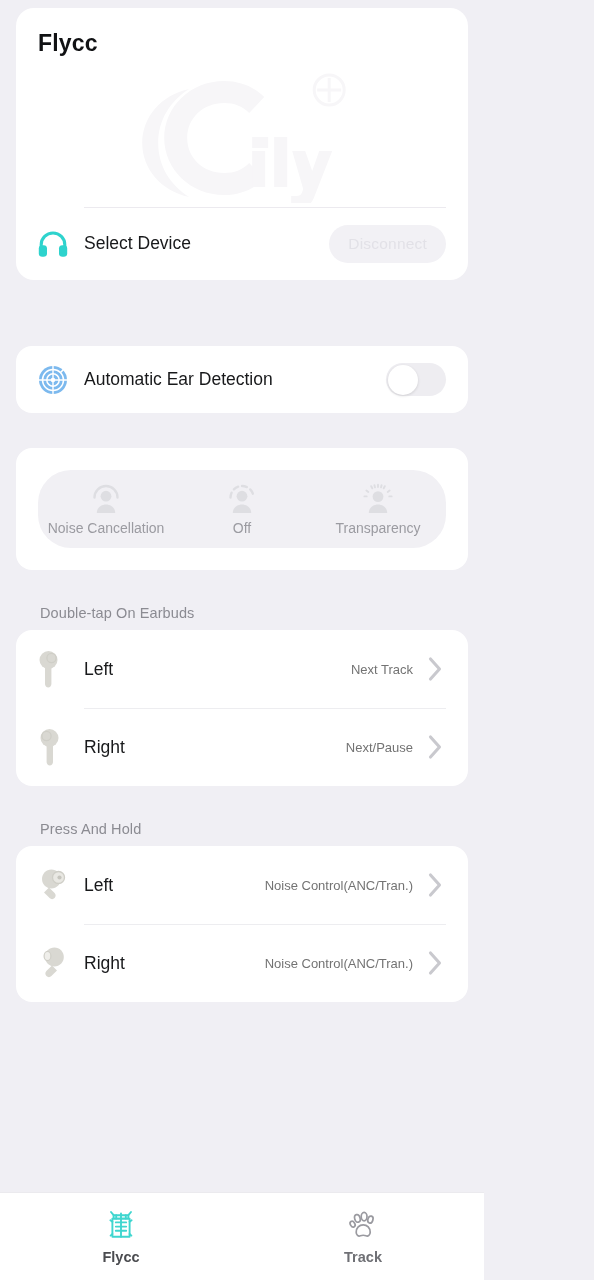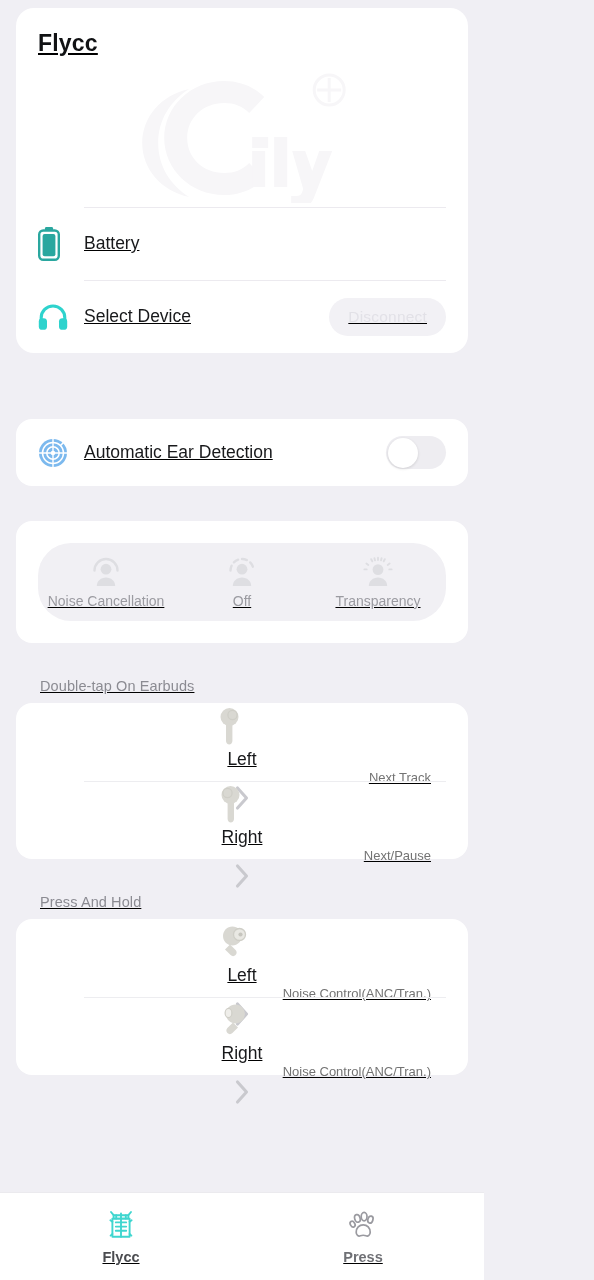--- a/index.html
+++ b/index.html
@@ -3,21 +3,21 @@
 <meta charset="utf-8">
 <style>
   * { margin:0; padding:0; box-sizing:border-box; }
   html, body {
     width:594px; height:1280px;
     background:#f0eff4;
     font-family:"Liberation Sans", sans-serif;
     -webkit-font-smoothing:antialiased;
     overflow:hidden;
   }
-  .screen { position:relative; width:484px; height:1280px; display:flex; flex-direction:column;text-decoration:underline; }
+  .screen { position:relative; width:484px; height:1280px; display:flex; flex-direction:column; }
   .scroll { flex:1 1 auto; overflow:hidden; }
 
   .card {
     background:#ffffff;
     border-radius:16px;
     margin:0 16px;
     position:relative;
   }
 
   
@@ -88,21 +88,21 @@
     flex:1 1 0; text-align:center;
     display:flex; flex-direction:column; align-items:center; justify-content:center;
     gap:4px; height:100%;
   }
   .seg-label { font-size:14px; color:#9b9ba1; }
 
   
   .list-card { border-radius:16px; }
   .lrow {
     display:flex; align-items:center; height:78px;
-    margin:0 22px; position:relative;flex-direction:column;
+    margin:0 22px; position:relative;
   }
   .lrow.bordered::before {
     content:""; position:absolute; left:46px; right:0; top:0;
     height:1px; background:#ededf0;
   }
   .lrow-ico { width:46px; flex:0 0 46px; display:flex; align-items:center; }
   .lrow-label { font-size:17.5px; color:#18191b; }
   .lrow-val { font-size:13px; color:#737373; margin-left:auto; margin-right:15px; }
   .chev { flex:0 0 18px; display:flex; align-items:center; }
 
@@ -139,30 +139,20 @@
             <path d="M145 74h13v50h-13z"></path>
             <path d="M163 88h13l7 20 7-20h13l-18 46c-3 8-8 11-16 11h-7v-12h5c3 0 5-1 6-4l1-3-11-38z"></path>
           </g>
           <g fill="none" stroke="#f7f6f8" stroke-width="3">
             <circle cx="200" cy="27" r="15"></circle>
             <path d="M200 15v24M188 27h24"></path>
           </g>
         </svg>
       </div>
 
-      <div class="row bordered">
-        <span class="row-ico">
-          <svg width="22" height="34" viewBox="0 0 22 34">
-            <rect x="7" y="0" width="8" height="3.5" rx="1.2" fill="#2aa79f"></rect>
-            <rect x="1.2" y="3.5" width="19.6" height="29.3" rx="4" fill="none" stroke="#2aa79f" stroke-width="2.4"></rect>
-            <rect x="4.6" y="7" width="12.8" height="22.3" rx="2" fill="#2aa79f"></rect>
-          </svg>
-        </span>
-        <span class="row-label">Battery</span>
-      </div>
 
       <div class="row bordered">
         <span class="row-ico">
           <svg width="30" height="28" viewBox="0 0 30 28">
             <path d="M3.2 19.5v-4.8C3.2 8.2 8.5 3 15 3s11.8 5.2 11.8 11.7v4.8" fill="none" stroke="#2ed3cd" stroke-width="3.1" stroke-linecap="round"></path>
             <rect x="0.8" y="15.2" width="8.2" height="11.6" rx="3.4" fill="#2ed3cd"></rect>
             <rect x="21" y="15.2" width="8.2" height="11.6" rx="3.4" fill="#2ed3cd"></rect>
           </svg>
         </span>
         <span class="row-label">Select Device</span>
@@ -336,16 +326,16 @@
     <div class="tab">
       <svg width="34" height="34" viewBox="0 0 34 34">
         <g fill="none" stroke="#9a9aa0" stroke-width="1.7">
           <ellipse cx="11.4" cy="10.4" rx="2.7" ry="3.9" transform="rotate(-16 11.4 10.4)"></ellipse>
           <ellipse cx="18.1" cy="8.6" rx="2.9" ry="4.2"></ellipse>
           <ellipse cx="24.4" cy="11.6" rx="2.5" ry="3.6" transform="rotate(18 24.4 11.6)"></ellipse>
           <ellipse cx="6.6" cy="16.2" rx="2.2" ry="3.1" transform="rotate(-32 6.6 16.2)"></ellipse>
           <path d="M10.2 24.2c0-4.2 3-7.4 7-7.4s7 3.2 7 7.4c0 2.9-2.1 4.4-4.2 3.6-1.8-.7-3.8-.7-5.6 0-2.1.8-4.2-.7-4.2-3.6z"></path>
         </g>
       </svg>
-      <span class="tab-label inactive">Press</span>
+      <span class="tab-label inactive">Track</span>
     </div>
   </div>
 </div>
 
 </body></html>

